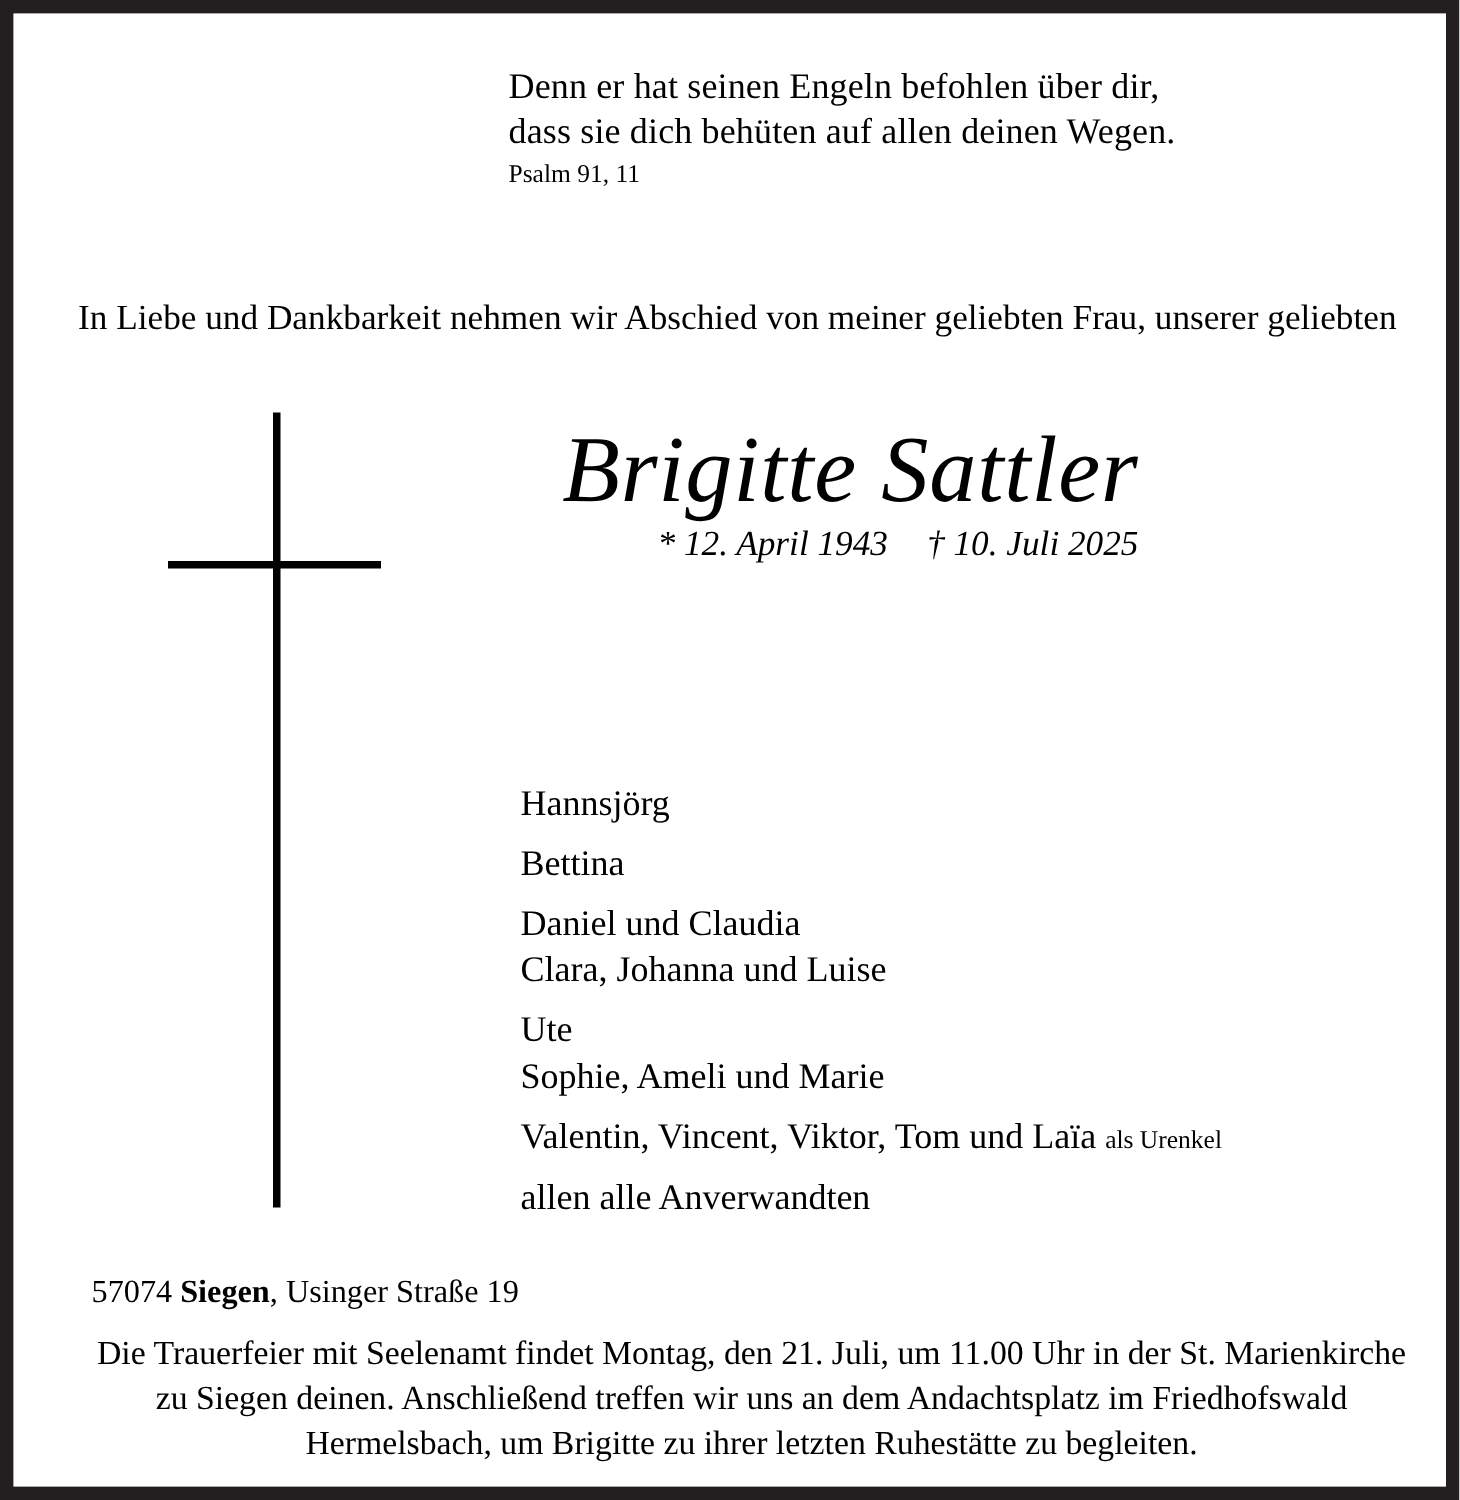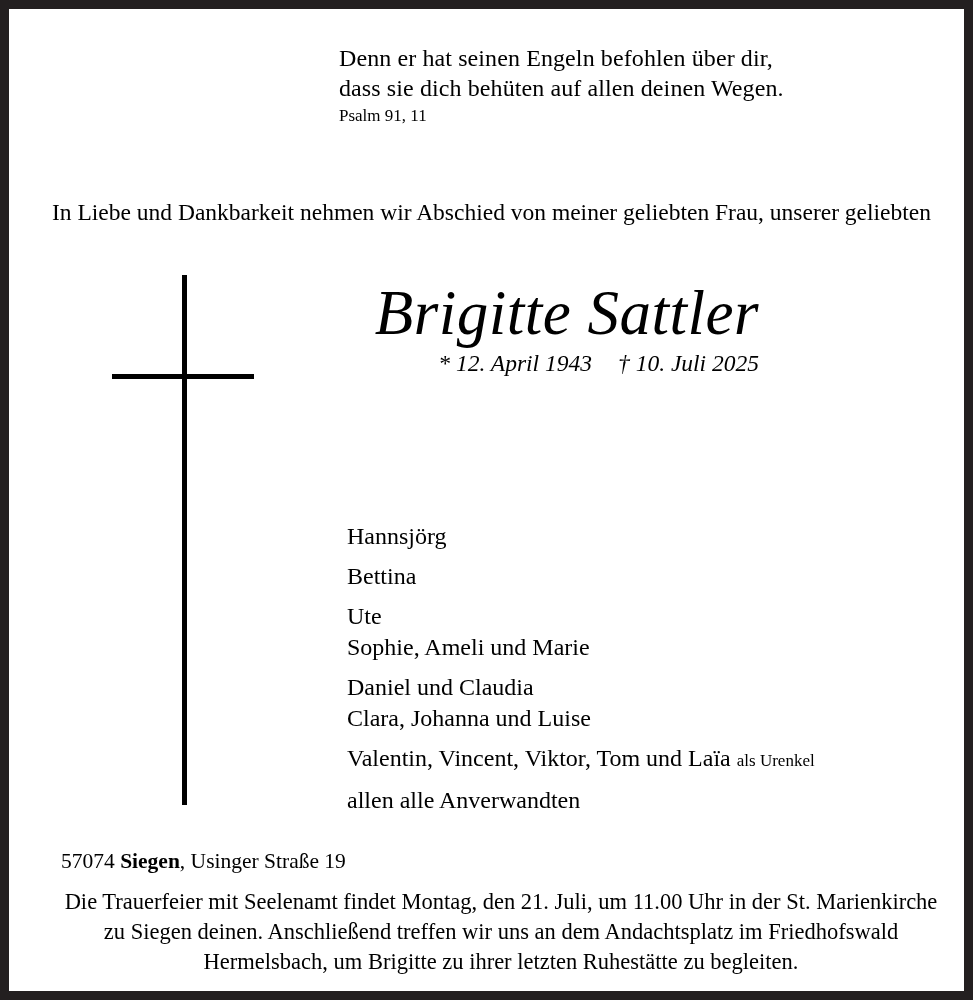--- a/index.html
+++ b/index.html
@@ -197,27 +197,27 @@
 
       <div class="grp">
         <div class="survivor-line">Hannsjörg</div>
       </div>
 
       <div class="grp">
         <div class="survivor-line">Bettina</div>
       </div>
 
       <div class="grp">
+        <div class="survivor-line">Daniel und Claudia</div>
+        <div class="survivor-line">Clara, Johanna und Luise</div>
+      </div>
+
+      <div class="grp">
         <div class="survivor-line">Ute</div>
         <div class="survivor-line">Sophie, Ameli und Marie</div>
-      </div>
-
-      <div class="grp">
-        <div class="survivor-line">Daniel und Claudia</div>
-        <div class="survivor-line">Clara, Johanna und Luise</div>
       </div>
 
       <div class="grp">
         <div class="survivor-line"><span>Valentin, Vincent, Viktor, Tom und Laïa</span>&nbsp;<span class="qualifier">als Urenkel</span></div>
       </div>
 
       <div class="grp">
         <div class="survivor-line">allen alle Anverwandten</div>
       </div>
 

